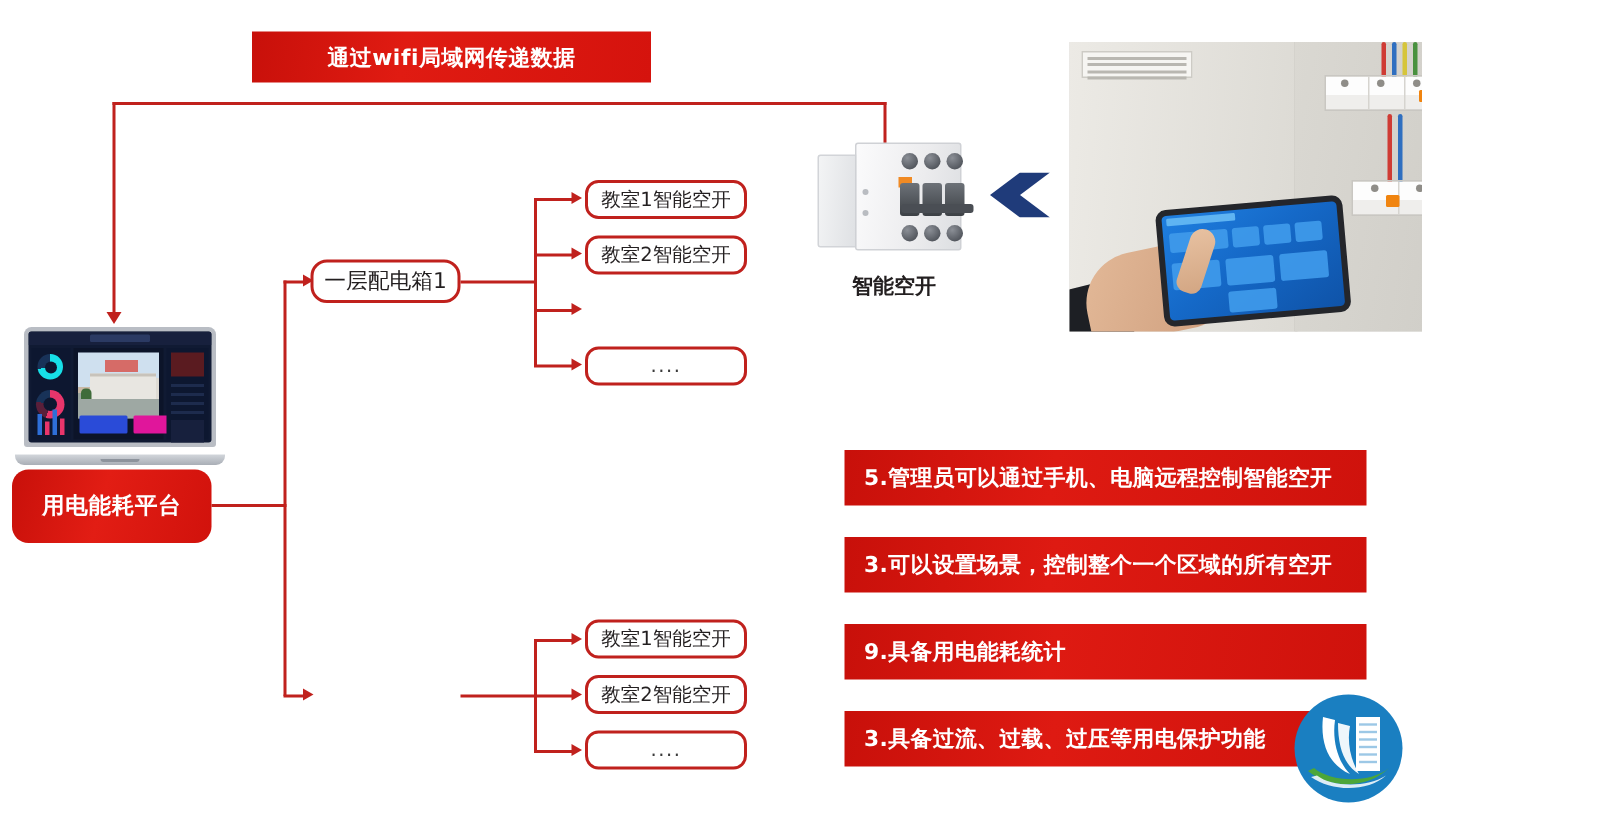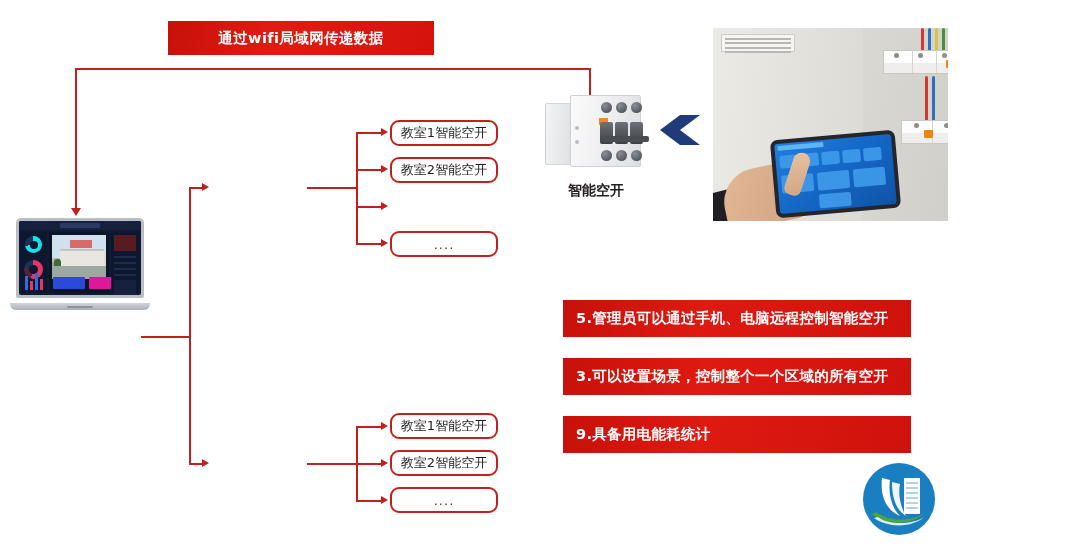--- a/index.html
+++ b/index.html
@@ -293,28 +293,34 @@
           <div class="rline" style="top:36px;"></div>
           <div class="rline" style="top:42px;"></div>
           <div class="rbox" style="top:48px; background:#17203d;"></div>
         </div>
       </div>
     </div>
     <div class="lap-base"></div>
     <div class="lap-notch"></div>
   </div>
 
+  <div class="abs" id="platform-pill">
+    <span>用电能耗平台</span>
+  </div>
 
   <div class="abs ln ln-h" style="left:141px; top:336px; width:50px;"></div>
   <div class="abs ln ln-v" style="left:189px; top:187px; height:277px;"></div>
   <div class="abs ln ln-h" style="left:189px; top:187px; width:15px;"></div>
   <div class="abs arrow-r" style="left:202px; top:183px;"></div>
   <div class="abs ln ln-h" style="left:189px; top:463px; width:15px;"></div>
   <div class="abs arrow-r" style="left:202px; top:459px;"></div>
 
+  <div class="abs node hub" style="left:207px; top:173px; width:100px; height:29px;">
+    <span>一层配电箱1</span>
+  </div>
 
   <div class="abs ln ln-h" style="left:307px; top:187px; width:50px;"></div>
   <div class="abs ln ln-v" style="left:356px; top:132px; height:112px;"></div>
 
   <div class="abs ln ln-h" style="left:356px; top:132px; width:27px;"></div>
   <div class="abs arrow-r" style="left:381px; top:128px;"></div>
   <div class="abs ln ln-h" style="left:356px; top:169px; width:27px;"></div>
   <div class="abs arrow-r" style="left:381px; top:165px;"></div>
   <div class="abs ln ln-h" style="left:356px; top:206px; width:27px;"></div>
   <div class="abs arrow-r" style="left:381px; top:202px;"></div>
@@ -461,20 +467,23 @@
 
   <div class="abs feat" style="left:563px; top:300px; width:348px; height:37px;">
     <span>5.管理员可以通过手机、电脑远程控制智能空开</span>
   </div>
   <div class="abs feat" style="left:563px; top:358px; width:348px; height:37px;">
     <span>3.可以设置场景，控制整个一个区域的所有空开</span>
   </div>
   <div class="abs feat" style="left:563px; top:416px; width:348px; height:37px;">
     <span>9.具备用电能耗统计</span>
   </div>
+  <div class="abs feat" style="left:563px; top:474px; width:348px; height:37px;">
+    <span>3.具备过流、过载、过压等用电保护功能</span>
+  </div>
 
   <div class="abs" id="logo">
     <svg width="74" height="74" viewBox="0 0 74 74">
       <circle cx="37" cy="37" r="36" fill="#1a7fc1"></circle>
       <path d="M20 16 C18 34 24 48 38 54 C30 46 26 32 28 18 Z" fill="#ffffff"></path>
       <path d="M30 20 C30 36 34 48 44 54 C38 44 36 32 38 22 Z" fill="#eef6fb"></path>
       <path d="M42 16 L58 16 L58 52 L42 52 Z" fill="#ffffff"></path>
       <g stroke="#9cc8e6" stroke-width="1.6">
         <line x1="44" y1="21" x2="56" y2="21"></line>
         <line x1="44" y1="26" x2="56" y2="26"></line>

